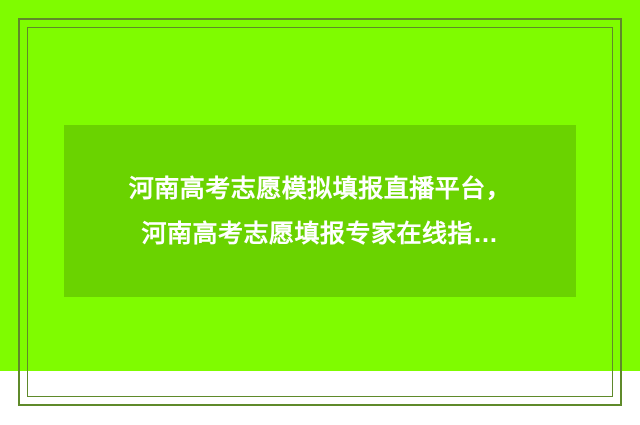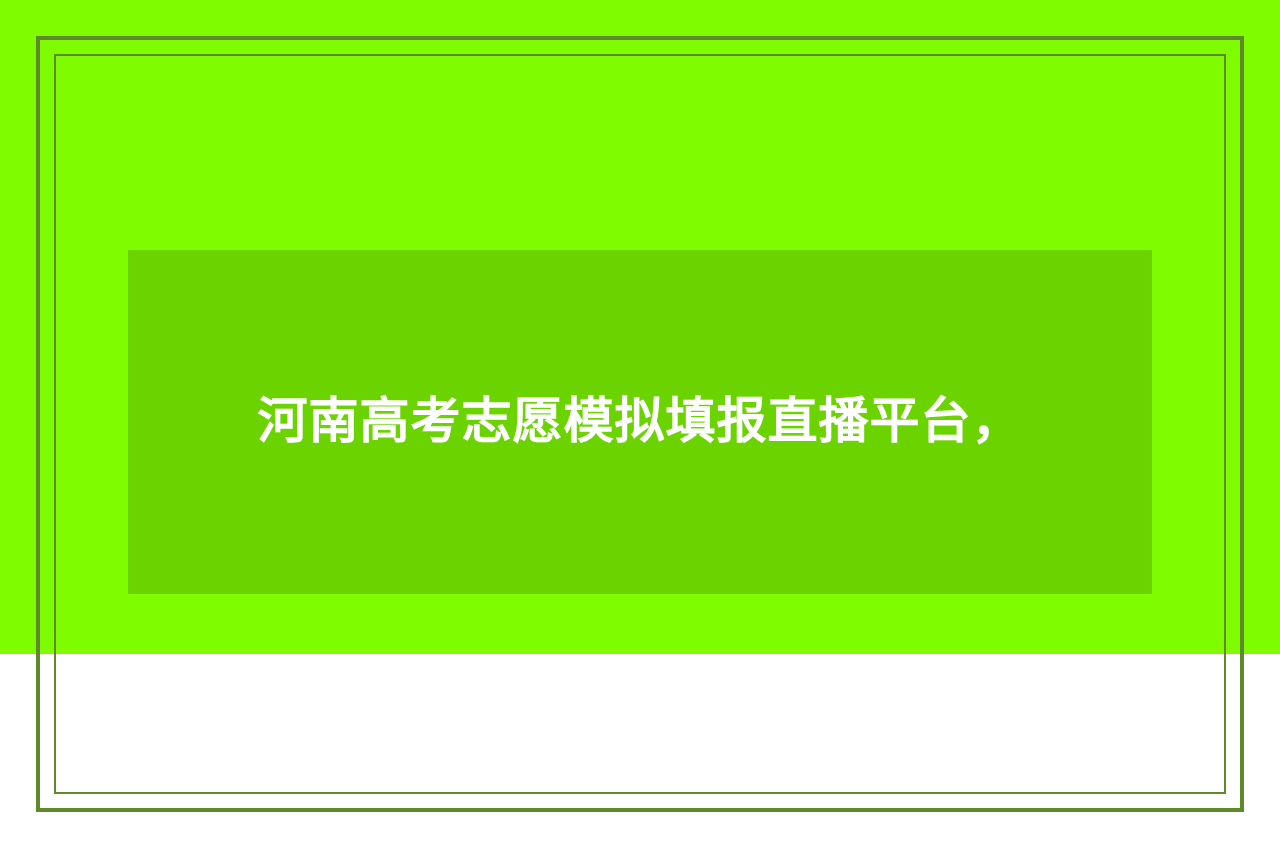--- a/index.html
+++ b/index.html
@@ -11,21 +11,21 @@
   body {
     width: 640px;
     height: 425px;
     overflow: hidden;
     font-family: "Liberation Sans", "DejaVu Sans", sans-serif;
   }
 
   #stage {
     position: relative;
     width: 640px;
-    height: 327px;
+    height: 371px;
     background: #7ffc00;
     box-sizing: border-box;
   }
 
   
   .frame-outer {
     position: absolute;
     left: 18px;
     top: 18px;
     width: 604px;
@@ -81,16 +81,17 @@
 <div id="stage">
 
   <div class="frame-outer"></div>
 
   <div class="frame-inner"></div>
 
   <div class="caption-panel">
 
     <div class="caption-text caption-line-1">河南高考志愿模拟填报直播平台，</div>
 
+    <div class="caption-text caption-line-2">河南高考志愿填报专家在线指…</div>
 
   </div>
 
 </div>
 
 </body></html>

